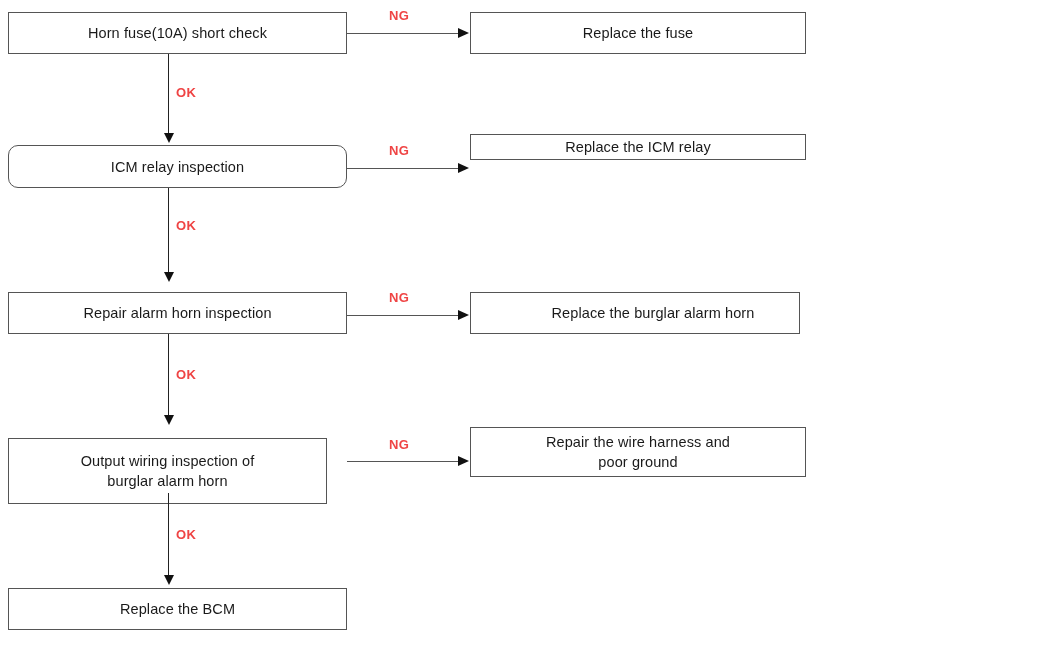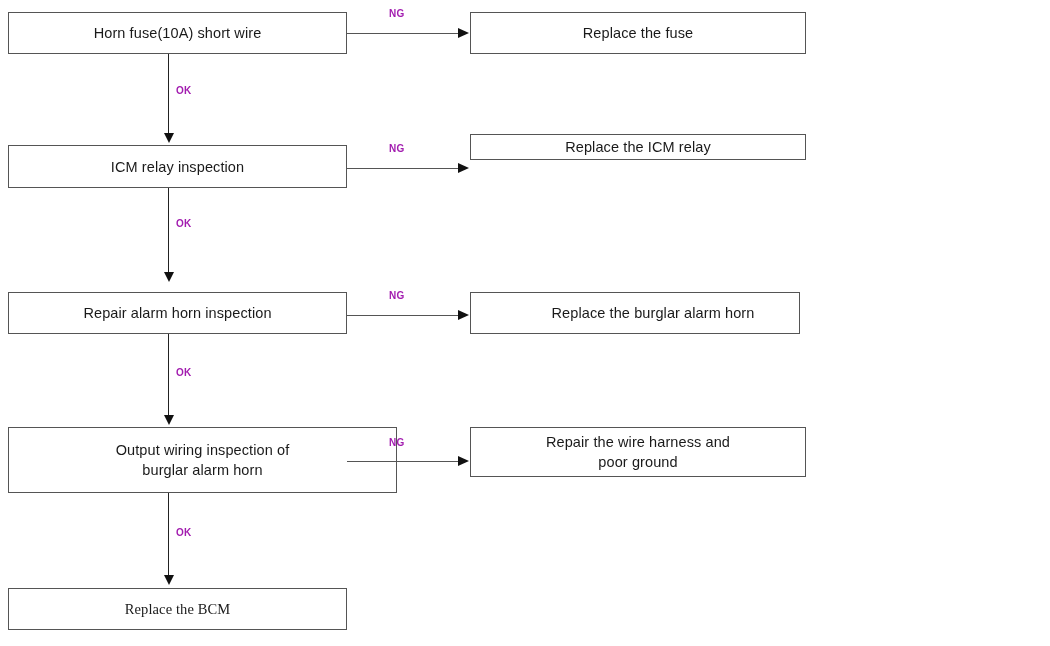--- a/index.html
+++ b/index.html
@@ -28,23 +28,23 @@
     text-align: center;
     color: #1a1a1a;
     font-size: 14.5px;
     line-height: 20px;
     font-family: "Liberation Sans", sans-serif;
     letter-spacing: 0.1px;
     white-space: pre-line;
   }
   .edge-label {
     position: absolute;
-    font-size: 10px;
+    font-size: 13px;
     font-weight: bold;
-    color: #a21caf;
+    color: #ef4444;
     font-family: "Liberation Sans", sans-serif;
     letter-spacing: 0.3px;
   }
   .vline {
     position: absolute;
     width: 1px;
     background: #222222;
   }
   .hline {
     position: absolute;
@@ -67,36 +67,36 @@
     border-bottom: 5px solid transparent;
     border-left: 11px solid #111111;
   }
 </style>
 </head>
 <body>
 
 <div id="canvas">
 
   <div class="node" style="left:8px; top:12px; width:339px; height:42px;">
-    <span>Horn fuse(10A) short wire</span>
+    <span>Horn fuse(10A) short check</span>
   </div>
 
   <div class="hline" style="left:347px; top:33px; width:112px;"></div>
   <div class="arrow-right" style="left:458px; top:28px;"></div>
   <div class="edge-label" style="left:389px; top:8px;">NG</div>
 
   <div class="node" style="left:470px; top:12px; width:336px; height:42px;text-align:right;">
     <span>Replace the fuse</span>
   </div>
 
   <div class="vline" style="left:168px; top:54px; height:81px;"></div>
   <div class="arrow-down" style="left:164px; top:133px;"></div>
   <div class="edge-label" style="left:176px; top:85px;">OK</div>
 
-  <div class="node" style="left:8px; top:145px; width:339px; height:43px;">
+  <div class="node" style="left:8px; top:145px; width:339px; height:43px;border-radius:10px;">
     <span>ICM relay inspection</span>
   </div>
 
   <div class="hline" style="left:347px; top:168px; width:112px;"></div>
   <div class="arrow-right" style="left:458px; top:163px;"></div>
   <div class="edge-label" style="left:389px; top:143px;">NG</div>
 
   <div class="node" style="left:470px; top:134px; width:336px; height:26px;">
     <span>Replace the ICM relay</span>
   </div>
@@ -114,35 +114,35 @@
   <div class="edge-label" style="left:389px; top:290px;">NG</div>
 
   <div class="node" style="left:470px; top:292px; width:330px; height:42px;padding-left:36px;">
     <span>Replace the burglar alarm horn</span>
   </div>
 
   <div class="vline" style="left:168px; top:334px; height:83px;"></div>
   <div class="arrow-down" style="left:164px; top:415px;"></div>
   <div class="edge-label" style="left:176px; top:367px;">OK</div>
 
-  <div class="node" style="left:8px; top:427px; width:389px; height:66px;text-align:center;">
+  <div class="node" style="left:8px; top:438px; width:319px; height:66px;text-align:center;">
     <span>Output wiring inspection of
 burglar alarm horn</span>
   </div>
 
   <div class="hline" style="left:347px; top:461px; width:112px;"></div>
   <div class="arrow-right" style="left:458px; top:456px;"></div>
   <div class="edge-label" style="left:389px; top:437px;">NG</div>
 
   <div class="node" style="left:470px; top:427px; width:336px; height:50px;">
     <span>Repair the wire harness and
 poor ground</span>
   </div>
 
   <div class="vline" style="left:168px; top:493px; height:83px;"></div>
   <div class="arrow-down" style="left:164px; top:575px;"></div>
   <div class="edge-label" style="left:176px; top:527px;">OK</div>
 
-  <div class="node" style="left:8px; top:588px; width:339px; height:42px;font-family:Liberation Serif, serif;">
+  <div class="node" style="left:8px; top:588px; width:339px; height:42px;">
     <span>Replace the BCM</span>
   </div>
 
 </div>
 
 </body></html>

